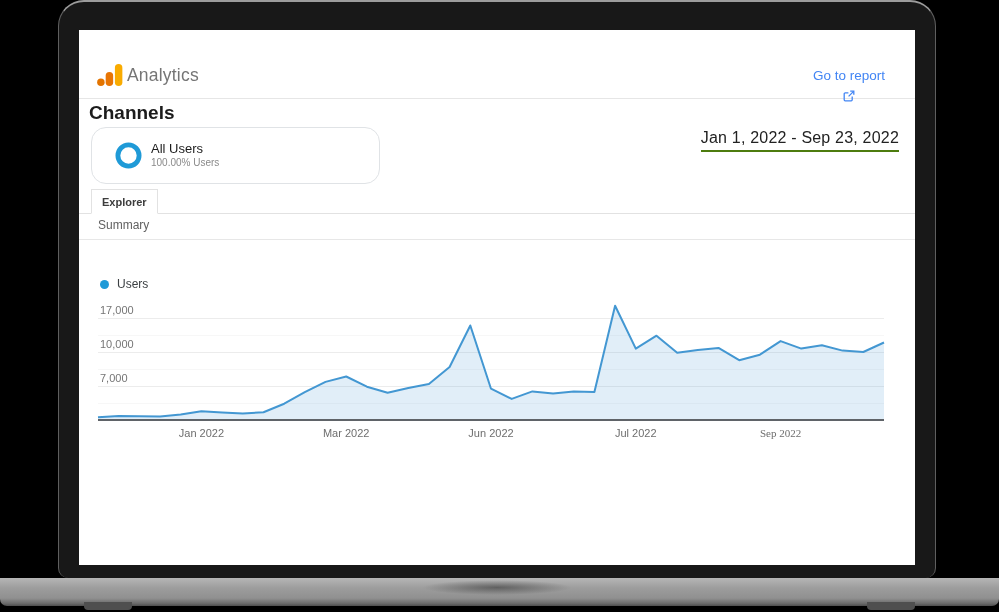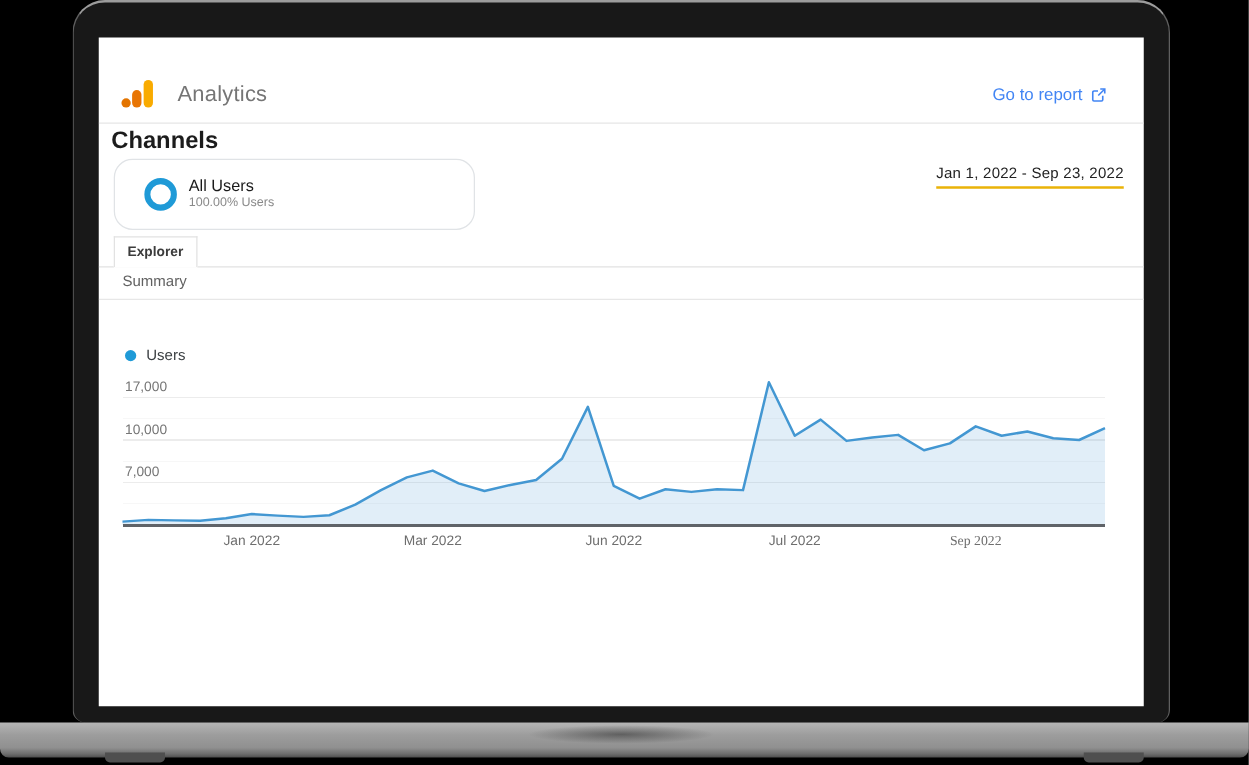--- a/index.html
+++ b/index.html
@@ -29,40 +29,40 @@
   .base-notch{
     position:absolute;left:50%;top:2px;transform:translateX(-52%);
     width:150px;height:15px;border-radius:50%;
     background:radial-gradient(ellipse at center,rgba(45,45,45,.55),rgba(45,45,45,0) 70%);
   }
   .foot{position:absolute;top:24px;width:48px;height:8px;background:#4f4f4f;border-radius:0 0 4px 4px;}
   .foot.left{left:84px;} .foot.right{right:84px;}
 
   
   .header{position:absolute;left:0;top:0;width:100%;height:69px;border-bottom:1px solid #e6e6e6;box-sizing:border-box;}
-  .brand{position:absolute;left:16px;top:31px;display:flex;align-items:center;gap:17px;}
+  .brand{position:absolute;left:16px;top:31px;display:flex;align-items:center;gap:2px;}
   .brand-name{font-size:17.5px;color:#757575;letter-spacing:.2px;}
   .go-report{
     position:absolute;right:30px;top:38px;display:flex;align-items:center;gap:7px;
-    color:#4285f4;font-size:13.5px;font-weight:500;cursor:pointer;text-decoration:none;
+    color:#4285f4;font-size:13.5px;font-weight:500;cursor:pointer;text-decoration:none;flex-direction:column;
   }
   .sec-title{position:absolute;left:10px;top:72px;font-size:19px;font-weight:bold;color:#1c1c1c;}
   .seg-card{
     position:absolute;left:12px;top:97px;width:289px;height:57px;
     border:1px solid #e0e3e6;border-radius:15px;background:#fff;box-sizing:border-box;
     display:flex;align-items:center;cursor:pointer;
   }
   .seg-ring{margin-left:23px;width:27px;height:27px;flex:0 0 auto;}
   .seg-text{margin-left:9px;line-height:1.25;}
   .seg-name{font-size:13px;color:#1b1b1b;}
   .seg-detail{font-size:10px;color:#8a8a8a;}
   .daterange{position:absolute;right:16px;top:99px;text-align:right;}
   .daterange-text{
-    font-size:12px;color:#222;letter-spacing:.2px;
-    padding-bottom:4px;border-bottom:2px solid #eab308;cursor:pointer;
+    font-size:16px;color:#222;letter-spacing:.2px;
+    padding-bottom:4px;border-bottom:2px solid #4d7c0f;cursor:pointer;
   }
   .tabrow{position:absolute;left:0;top:159px;width:100%;height:25px;border-bottom:1px solid #e2e2e2;box-sizing:border-box;padding-left:40px;}
   .tab{
     position:absolute;left:12px;top:0;height:25px;min-width:57px;box-sizing:border-box;
     background:#fff;border:1px solid #e2e2e2;border-bottom:1px solid #fff;
     display:flex;align-items:center;justify-content:center;
     font-size:11px;font-weight:bold;color:#3c3c3c;padding:0 10px;cursor:pointer;
   }
   .subtab{position:absolute;left:19px;top:188px;font-size:12px;color:#616161;}
   .divider2{position:absolute;left:0;top:209px;width:100%;height:1px;background:#e7e7e7;}

